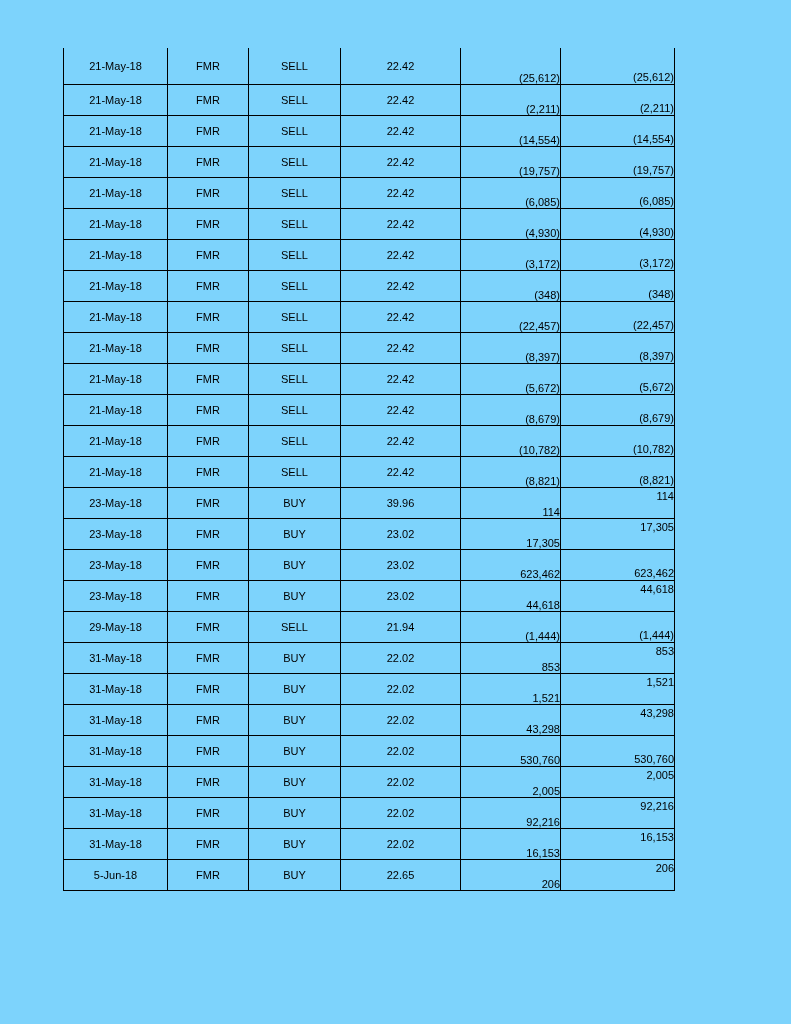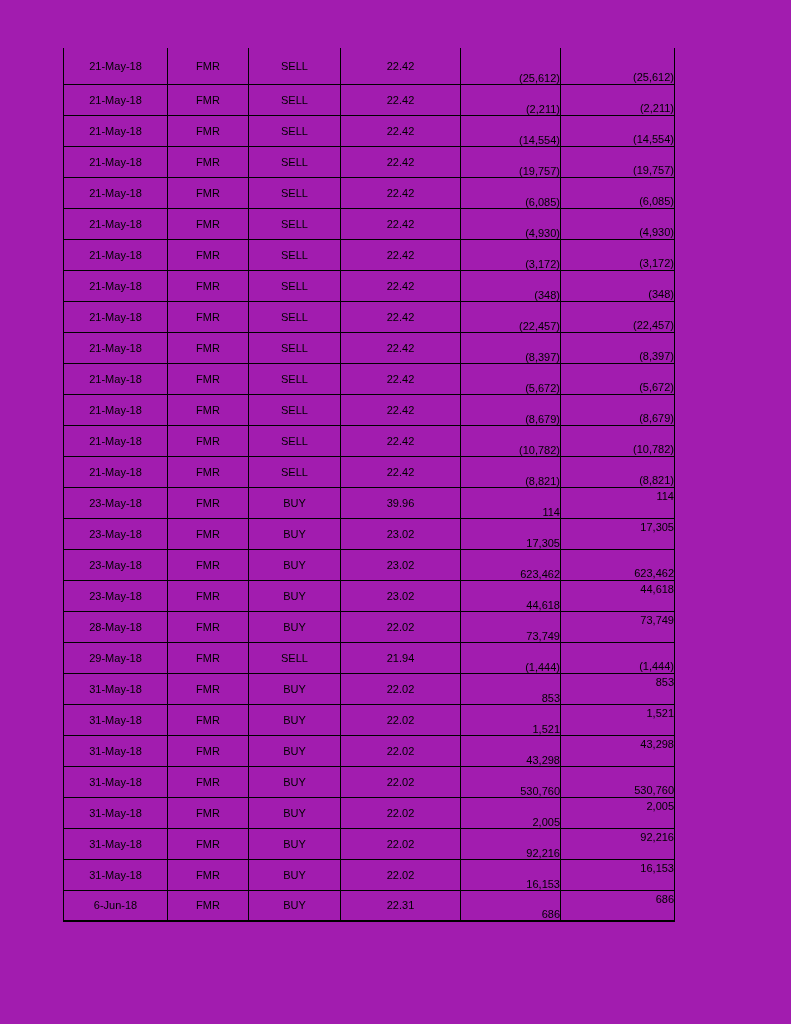--- a/index.html
+++ b/index.html
@@ -4,21 +4,21 @@
 <style>
   html, body {
     margin: 0;
     padding: 0;
     background: #ffffff;
   }
   .page {
     position: relative;
     width: 791px;
     height: 1024px;
-    background: #a21caf;
+    background: #7dd3fc;
     font-family: "Liberation Sans", sans-serif;
     color: #000000;
     overflow: hidden;
   }
   table.trades {
     position: absolute;
     left: 63px;
     top: 48px;
     border-collapse: collapse;
     table-layout: fixed;
@@ -220,28 +220,20 @@
         </tr>
         <tr>
           <td class="c-date">23-May-18</td>
           <td class="c-firm">FMR</td>
           <td class="c-side">BUY</td>
           <td class="c-price">23.02</td>
           <td class="c-amount1">44,618</td>
           <td class="c-amount2 v-top">44,618</td>
         </tr>
         <tr>
-          <td class="c-date">28-May-18</td>
-          <td class="c-firm">FMR</td>
-          <td class="c-side">BUY</td>
-          <td class="c-price">22.02</td>
-          <td class="c-amount1">73,749</td>
-          <td class="c-amount2 v-top">73,749</td>
-        </tr>
-        <tr>
           <td class="c-date">29-May-18</td>
           <td class="c-firm">FMR</td>
           <td class="c-side">SELL</td>
           <td class="c-price">21.94</td>
           <td class="c-amount1">(1,444)</td>
           <td class="c-amount2 v-bottom">(1,444)</td>
         </tr>
         <tr>
           <td class="c-date">31-May-18</td>
           <td class="c-firm">FMR</td>
@@ -291,23 +283,23 @@
           <td class="c-amount2 v-top">92,216</td>
         </tr>
         <tr>
           <td class="c-date">31-May-18</td>
           <td class="c-firm">FMR</td>
           <td class="c-side">BUY</td>
           <td class="c-price">22.02</td>
           <td class="c-amount1">16,153</td>
           <td class="c-amount2 v-top">16,153</td>
         </tr>
-        <tr class="last-row">
-          <td class="c-date">6-Jun-18</td>
-          <td class="c-firm">FMR</td>
-          <td class="c-side">BUY</td>
-          <td class="c-price">22.31</td>
-          <td class="c-amount1">686</td>
-          <td class="c-amount2 v-top">686</td>
+        <tr>
+          <td class="c-date">5-Jun-18</td>
+          <td class="c-firm">FMR</td>
+          <td class="c-side">BUY</td>
+          <td class="c-price">22.65</td>
+          <td class="c-amount1">206</td>
+          <td class="c-amount2 v-top">206</td>
         </tr>
       </tbody>
   </table>
 </div>
 
 </body></html>

